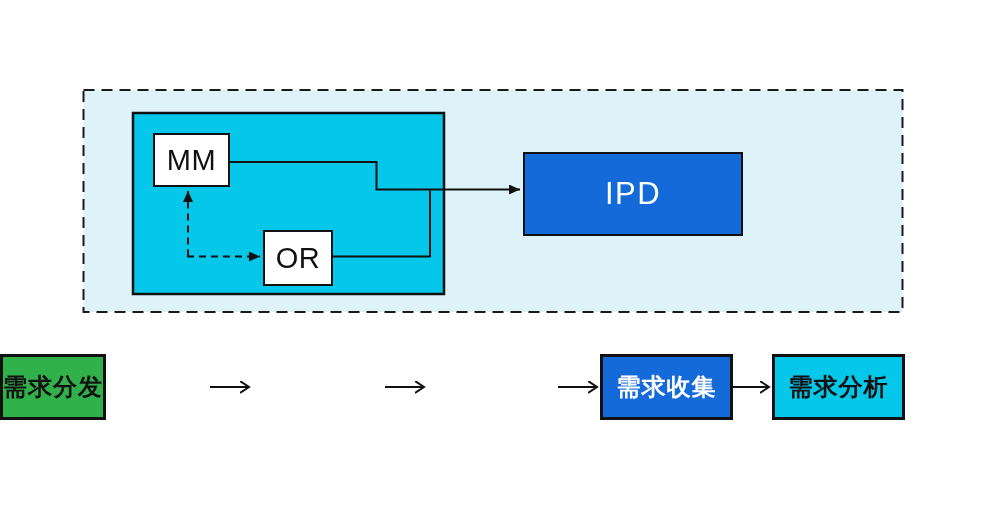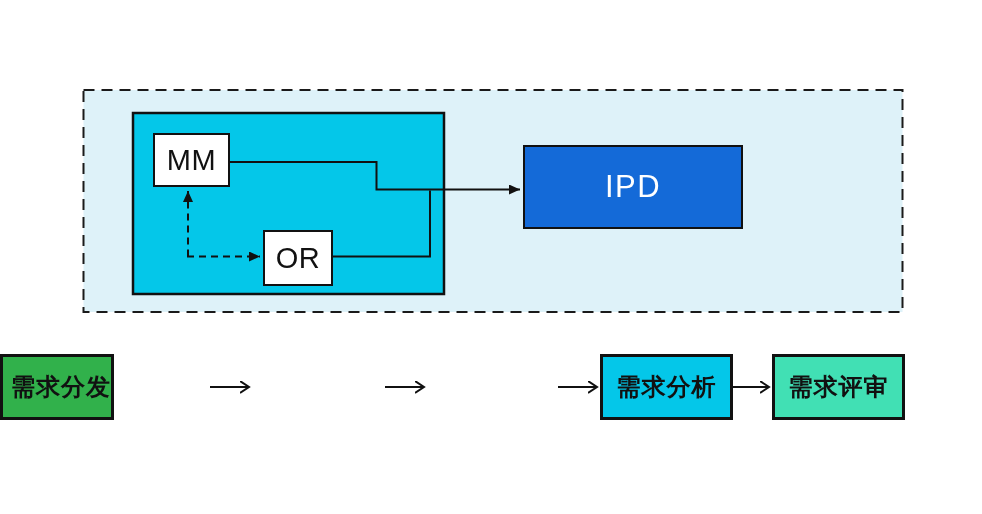--- a/index.html
+++ b/index.html
@@ -97,19 +97,20 @@
     <path class="conn" d="M210,387 H249" marker-end="url(#arrowChevron)"></path>
     <path class="conn" d="M385,387 H424" marker-end="url(#arrowChevron)"></path>
     <path class="conn" d="M558,387 H597" marker-end="url(#arrowChevron)"></path>
     <path class="conn" d="M733,387 H769" marker-end="url(#arrowChevron)"></path>
   </svg>
 
   <div class="node node-mm">MM</div>
 
   <div class="node node-or">OR</div>
 
-  <div class="node node-ipd" style="background: rgb(20, 106, 216); color: rgb(255, 255, 255);">IPD</div>
+  <div class="node node-ipd" style="background: rgb(20, 106, 216); color: rgb(255, 255, 255); margin-top: 7px;">IPD</div>
 
+  <div class="flow-step" style="background: rgb(20, 106, 216); color: rgb(255, 255, 255);">需求收集</div>
   <div class="flow-step" style="background: rgb(4, 199, 233); color: rgb(17, 17, 17);">需求分析</div>
   <div class="flow-step" style="background: rgb(65, 224, 180); color: rgb(17, 17, 17);">需求评审</div>
-  <div class="flow-step" style="background: rgb(49, 177, 75); color: rgb(17, 17, 17); padding-left: 8px;">需求分发</div>
+  <div class="flow-step" style="background: rgb(49, 177, 75); color: rgb(17, 17, 17);">需求分发</div>
 
 </div>
 
 </body></html>

